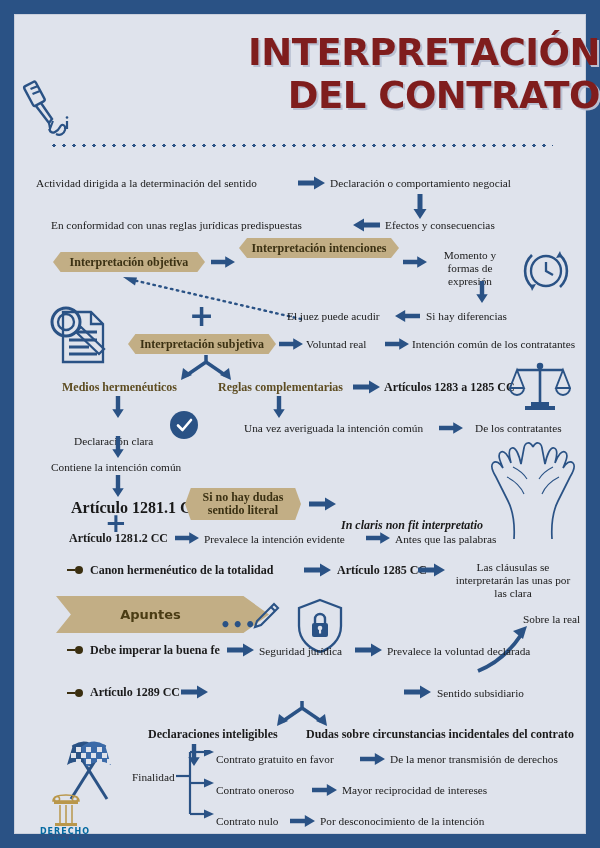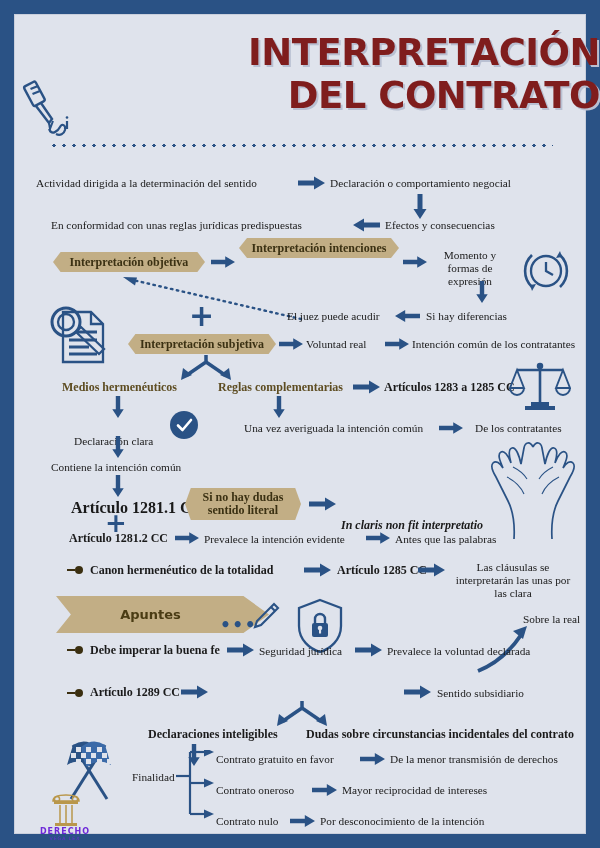--- a/index.html
+++ b/index.html
@@ -80,21 +80,21 @@
   }
   
   .bullet{position:absolute;}
   
   .plus{position:absolute;color:#2a5285;font-family:"DejaVu Sans",sans-serif;font-weight:bold;}
   
   .badge{position:absolute;border-radius:50%;background:#2a5285;display:flex;align-items:center;justify-content:center;color:#fff;}
   
   #logo-text{
     position:absolute;left:12px;top:812px;width:76px;text-align:center;
-    font-family:"DejaVu Sans", sans-serif;color:#6d28d9;
+    font-family:"DejaVu Sans", sans-serif;color:#0369a1;
   }
   #logo-text .l1{display:block;font-size:8px;letter-spacing:1px;font-weight:bold;}
   #logo-text .l2{display:block;font-size:4.6px;letter-spacing:1px;}
 </style>
 </head>
 <body>
 
 <div id="sheet">
 
   <div id="title">

